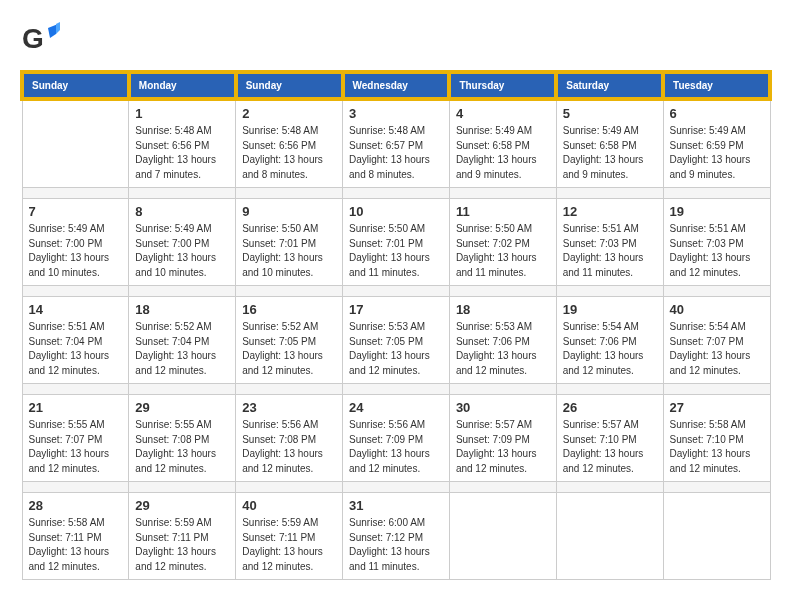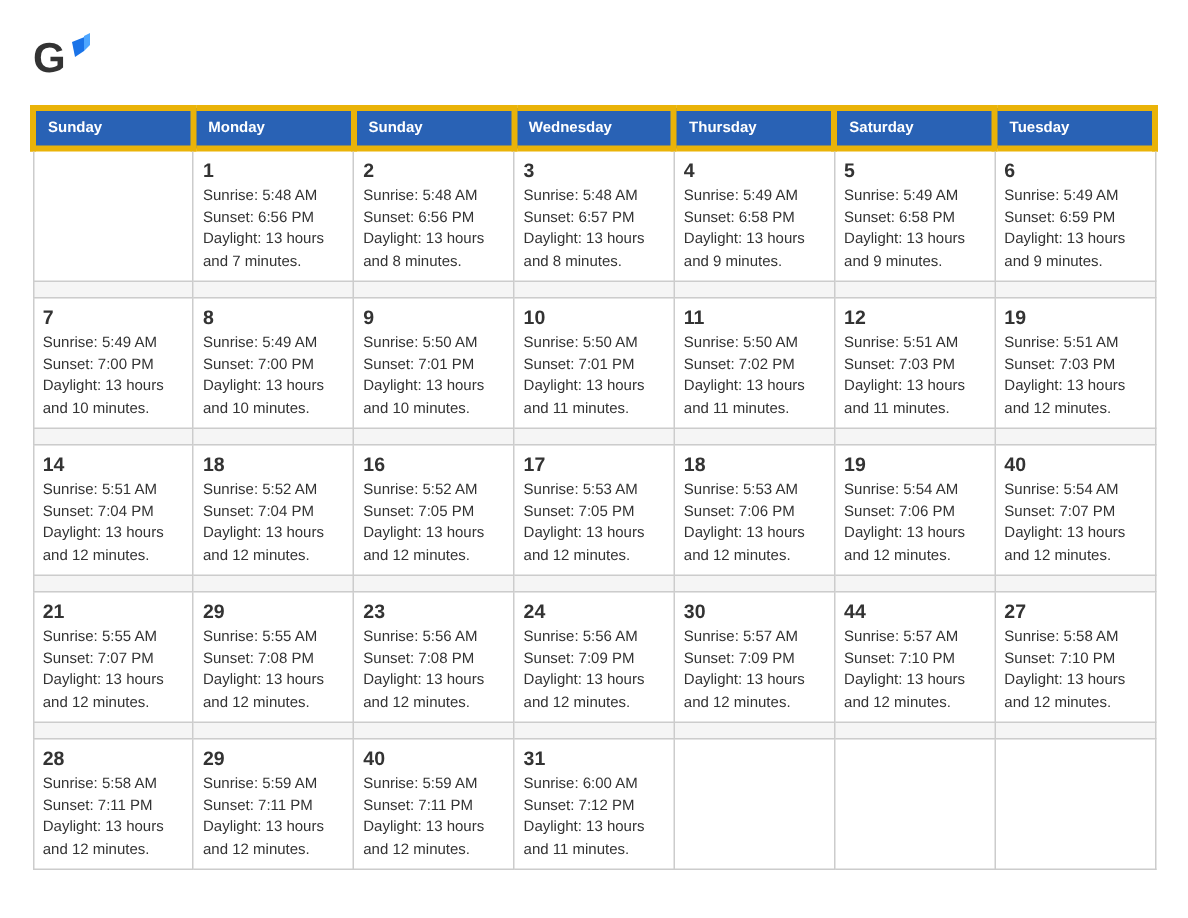--- a/index.html
+++ b/index.html
@@ -239,21 +239,21 @@
         </td>
         <td>
           <span class="day-number">24</span>
           <div class="day-info">Sunrise: 5:56 AM<br>Sunset: 7:09 PM<br>Daylight: 13 hours<br>and 12 minutes.</div>
         </td>
         <td>
           <span class="day-number">30</span>
           <div class="day-info">Sunrise: 5:57 AM<br>Sunset: 7:09 PM<br>Daylight: 13 hours<br>and 12 minutes.</div>
         </td>
         <td>
-          <span class="day-number">44</span>
+          <span class="day-number">26</span>
           <div class="day-info">Sunrise: 5:57 AM<br>Sunset: 7:10 PM<br>Daylight: 13 hours<br>and 12 minutes.</div>
         </td>
         <td>
           <span class="day-number">27</span>
           <div class="day-info">Sunrise: 5:58 AM<br>Sunset: 7:10 PM<br>Daylight: 13 hours<br>and 12 minutes.</div>
         </td>
       </tr>
       <tr class="empty-row">
         <td></td>
         <td></td>

